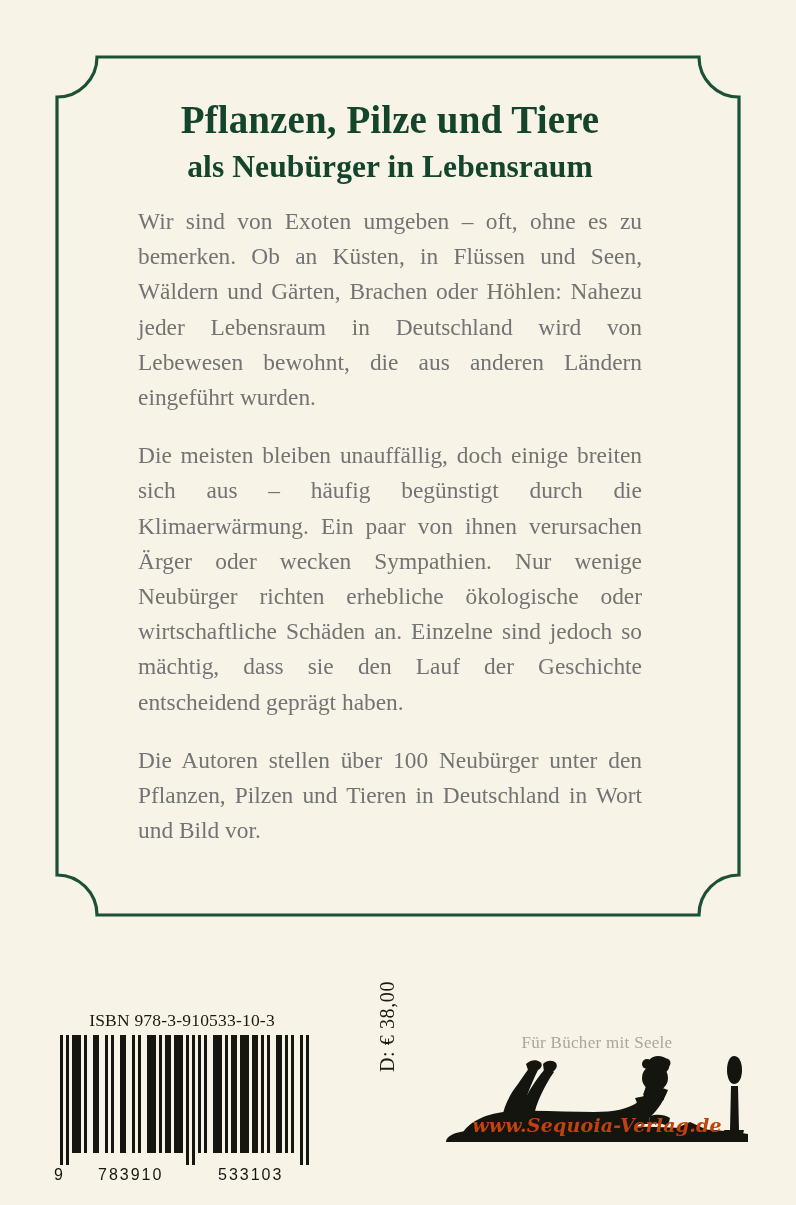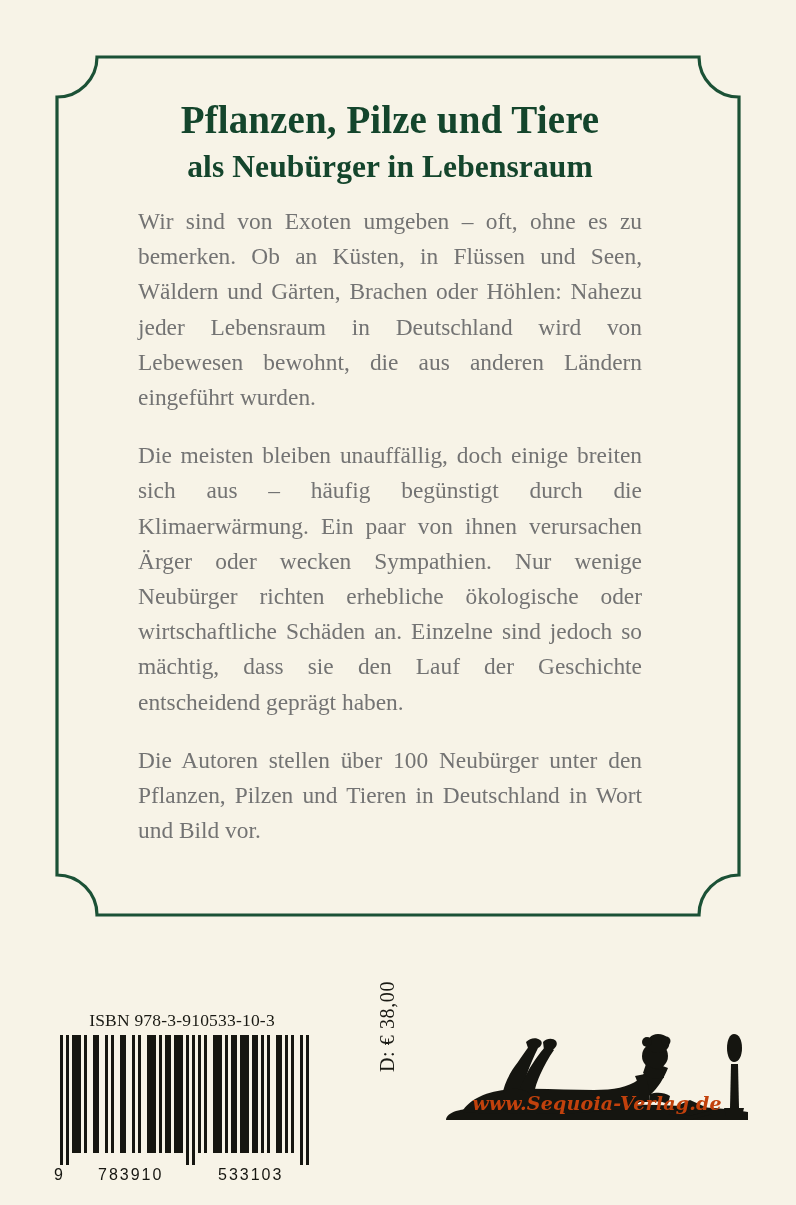--- a/index.html
+++ b/index.html
@@ -247,20 +247,21 @@
         <text x="6" y="145" font-family="Liberation Sans, sans-serif" font-size="16" fill="#161611">9</text>
         <text x="50" y="145" font-family="Liberation Sans, sans-serif" font-size="16" fill="#161611" letter-spacing="2">783910</text>
         <text x="170" y="145" font-family="Liberation Sans, sans-serif" font-size="16" fill="#161611" letter-spacing="2">533103</text>
       </svg>
     </div>
   </div>
 
   <div class="price">D: € 38,00</div>
 
   <div class="publisher">
+    <div class="pub-tagline">Für Bücher mit Seele</div>
 
     <div class="pub-art">
       <svg viewBox="0 0 310 96" xmlns="http://www.w3.org/2000/svg" aria-hidden="true">
         <g fill="#151510">
 
           <path d="M 4,86 L 306,86 L 306,78 C 280,74 250,72 215,71
                    C 180,70 140,69 104,69 C 70,69 36,72 14,77
                    C 8,79 4,82 4,86 Z"></path>
 
           <path d="M 20,78

